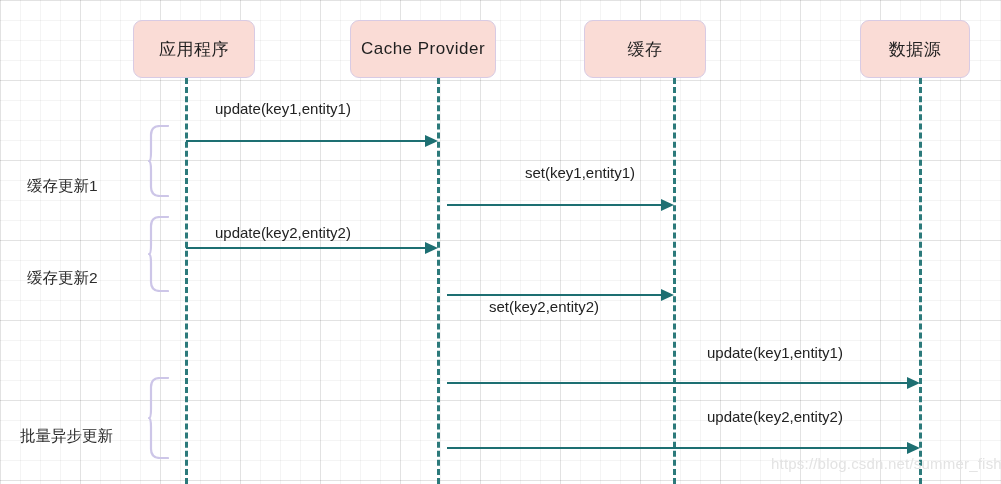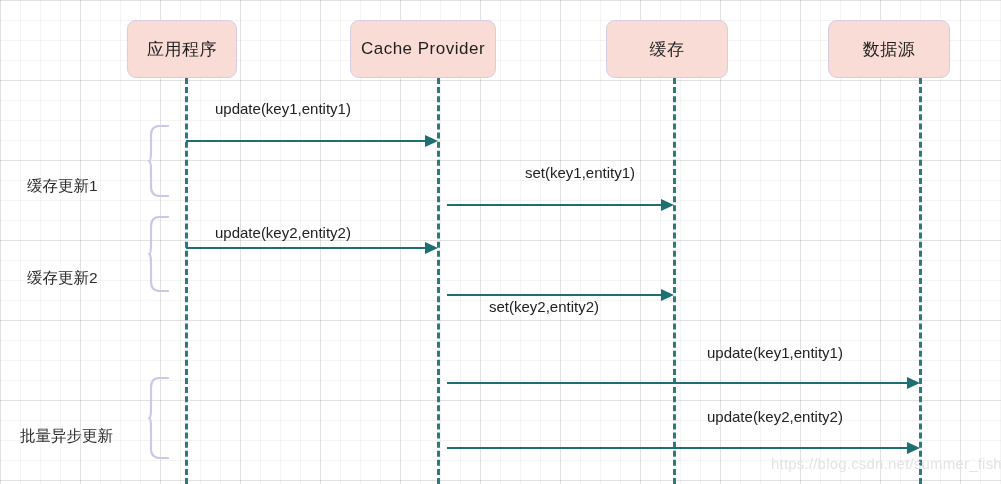--- a/index.html
+++ b/index.html
@@ -90,30 +90,30 @@
     letter-spacing: 0.2px;
     user-select: none;
     margin-left: 14px;
   }
 </style>
 </head>
 <body>
 
 <div id="canvas">
 
-  <div class="actor-box" id="actor-app" style="left: 127px; top: 20px; width: 110px; height: 58px; background: rgb(250, 220, 214); border-color: rgb(216, 203, 228);">
+  <div class="actor-box" id="actor-app" style="left: 133px; top: 20px; width: 122px; height: 58px; background: rgb(250, 220, 214); border-color: rgb(216, 203, 228);">
     <span>应用程序</span>
   </div>
   <div class="actor-box" id="actor-provider" style="left: 350px; top: 20px; width: 146px; height: 58px; background: rgb(250, 220, 214); border-color: rgb(216, 203, 228);">
     <span>Cache Provider</span>
   </div>
-  <div class="actor-box" id="actor-cache" style="left: 606px; top: 20px; width: 122px; height: 58px; background: rgb(250, 220, 214); border-color: rgb(216, 203, 228);">
+  <div class="actor-box" id="actor-cache" style="left: 584px; top: 20px; width: 122px; height: 58px; background: rgb(250, 220, 214); border-color: rgb(216, 203, 228);">
     <span>缓存</span>
   </div>
-  <div class="actor-box" id="actor-source" style="left: 828px; top: 20px; width: 122px; height: 58px; background: rgb(250, 220, 214); border-color: rgb(216, 203, 228); justify-content: center;">
+  <div class="actor-box" id="actor-source" style="left: 860px; top: 20px; width: 110px; height: 58px; background: rgb(250, 220, 214); border-color: rgb(216, 203, 228); justify-content: center;">
     <span>数据源</span>
   </div>
 
   <div class="lifeline" id="lifeline-app" style="left: 185px; top: 78px; height: 406px; border-left-color: rgb(44, 122, 123);"></div>
   <div class="lifeline" id="lifeline-provider" style="left: 437px; top: 78px; height: 406px; border-left-color: rgb(44, 122, 123);"></div>
   <div class="lifeline" id="lifeline-cache" style="left: 673px; top: 78px; height: 406px; border-left-color: rgb(44, 122, 123);"></div>
   <div class="lifeline" id="lifeline-source" style="left: 919px; top: 78px; height: 406px; border-left-color: rgb(44, 122, 123);"></div>
 
   <div class="msg" id="msg-line-m1" style="left: 186px; top: 140px; width: 242px; border-top-color: rgb(29, 111, 114);"></div>
   <div class="msg-head" id="msg-head-m1" style="left: 425px; top: 135px; border-left-color: rgb(29, 111, 114);"></div>

